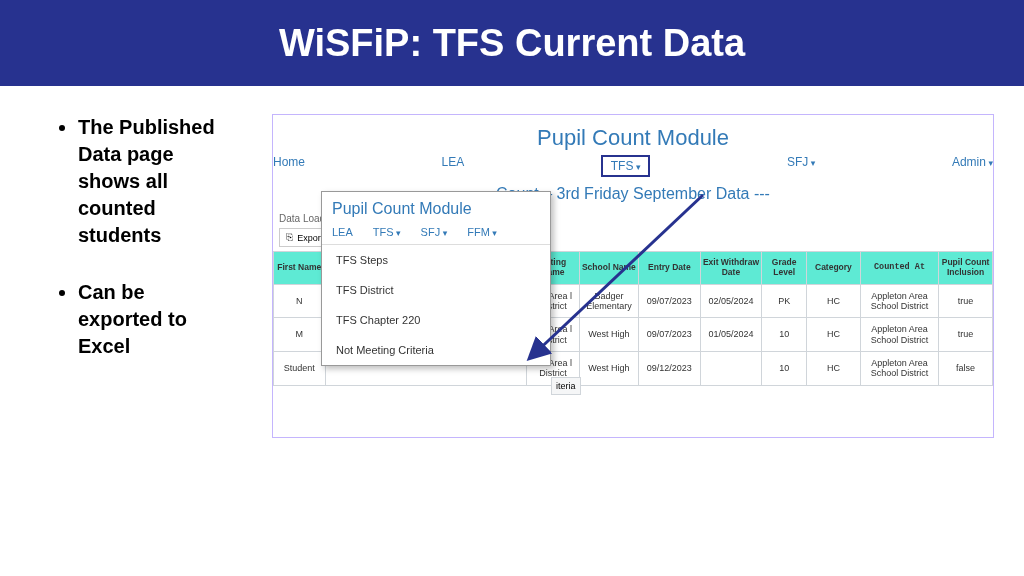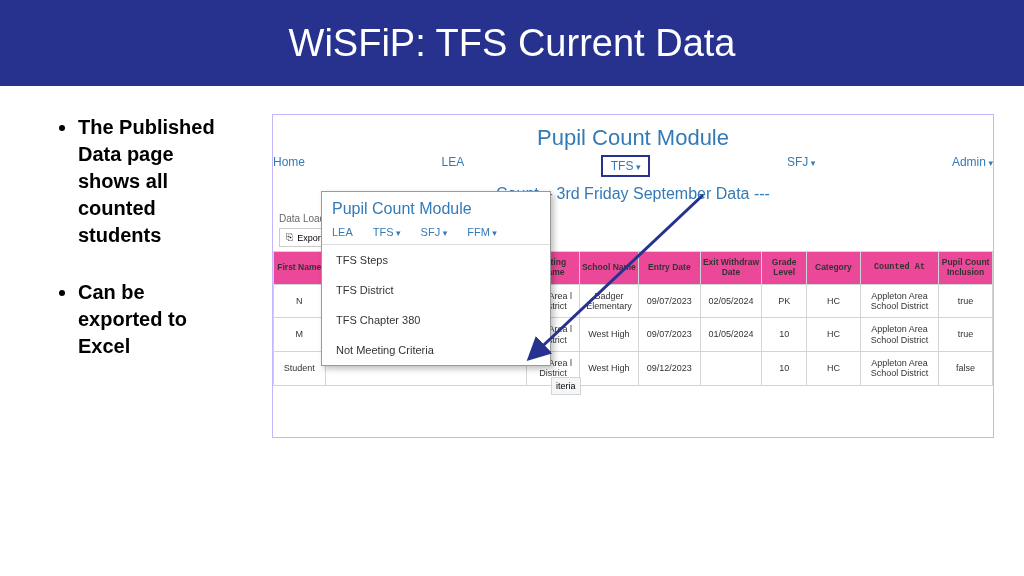--- a/index.html
+++ b/index.html
@@ -1,32 +1,32 @@
 <!DOCTYPE html>
 <html><head>
 <meta charset="utf-8">
 <style>
   * { box-sizing: border-box; margin: 0; padding: 0; }
   body { font-family: Arial, sans-serif; width: 1024px; height: 576px; background: #fff; position: relative; }
-  .banner { background: #27328f; color: #fff; height: 86px; display: flex; align-items: center; justify-content: center; font-size: 38px; font-weight: 400; }
+  .banner { background: #27328f; color: #fff; height: 86px; display: flex; align-items: center; justify-content: center; font-size: 38px; font-weight: 700; }
   .content { display: flex; padding: 28px 30px 0 60px; gap: 42px; }
   .bullets { width: 170px; list-style: disc; padding-left: 18px; font-size: 20px; font-weight: 700; color: #000; }
   .bullets li { margin-bottom: 30px; line-height: 1.35; }
   .shot { flex: 1; border: 1px solid #c4b5fd; position: relative; height: 324px; overflow: hidden; background: #fff; }
   .mod-title { color: #337ab7; font-size: 22px; text-align: center; padding: 10px 0 4px; font-weight: 400; }
   .nav { display: flex; justify-content: space-between; gap: 28px; font-size: 12px; color: #337ab7; padding-bottom: 8px; }
   .nav span { cursor: pointer; }
   .nav .boxed { border: 2.5px solid #27328f; padding: 2px 8px; color: #337ab7; }
   .caret::after { content: " ▾"; font-size: 9px; }
   .subhead { color: #337ab7; font-size: 16px; text-align: center; padding-bottom: 6px; }
   .data-load { font-size: 10px; color: #666; padding: 4px 0 2px 6px; }
   .export { display: inline-flex; align-items: center; gap: 4px; border: 1px solid #ccc; font-size: 9px; padding: 3px 6px; margin: 0 0 4px 6px; cursor: pointer; background: #fff; }
   table { border-collapse: collapse; width: 100%; font-size: 9px; table-layout: fixed; }
   th, td { border: 1px solid #d0d5da; padding: 6px 2px; text-align: center; color: #333; line-height: 1.15; }
-  th { background: #ec4899; font-weight: 700; font-size: 8.5px; }
+  th { background: #5eead4; font-weight: 700; font-size: 8.5px; }
   .col-fn { width: 46px; } .col-sub { width: 47px; } .col-sn { width: 53px; }
   .col-ed { width: 55px; } .col-wd { width: 55px; } .col-gl { width: 40px; }
   .col-cat { width: 48px; } .col-ca { width: 70px; font-family: Liberation Mono, monospace; } .col-inc { width: 48px; }
   .gap-col { width: 180px; } 
   .overlay { position: absolute; left: 48px; top: 76px; width: 230px; background: #fff; border: 1px solid #999; box-shadow: 3px 3px 6px rgba(0,0,0,.25); z-index: 5; }
   .ov-title { color: #337ab7; font-size: 16px; padding: 8px 10px 2px; font-weight: 400; }
   .ov-nav { display: flex; gap: 20px; font-size: 11px; color: #337ab7; padding: 6px 10px; border-bottom: 1px solid #ddd; }
   .menu { list-style: none; }
   .menu li { font-size: 11px; padding: 9px 14px; color: #333; cursor: pointer; }
   .menu li.sel { border: 2.5px solid #27328f; margin: 2px 8px; padding: 6px 6px; }
@@ -120,21 +120,21 @@
       <div class="ov-title">Pupil Count Module</div>
       <div class="ov-nav">
         <span>LEA</span>
         <span class="caret">TFS</span>
         <span class="caret">SFJ</span>
         <span class="caret">FFM</span>
       </div>
       <ul class="menu">
           <li>TFS Steps</li>
           <li>TFS District</li>
-          <li>TFS Chapter 380</li>
+          <li>TFS Chapter 220</li>
           <li>Not Meeting Criteria</li>
         </ul>
     </div>
 
     <svg class="arrow" style="left:0;top:0;" width="700" height="330">
       <defs>
           <marker id="ah" markerWidth="8" markerHeight="8" refX="6" refY="4" orient="auto">
             <path d="M0,0 L8,4 L0,8 Z" fill="#27328f"></path>
           </marker>
         </defs>

